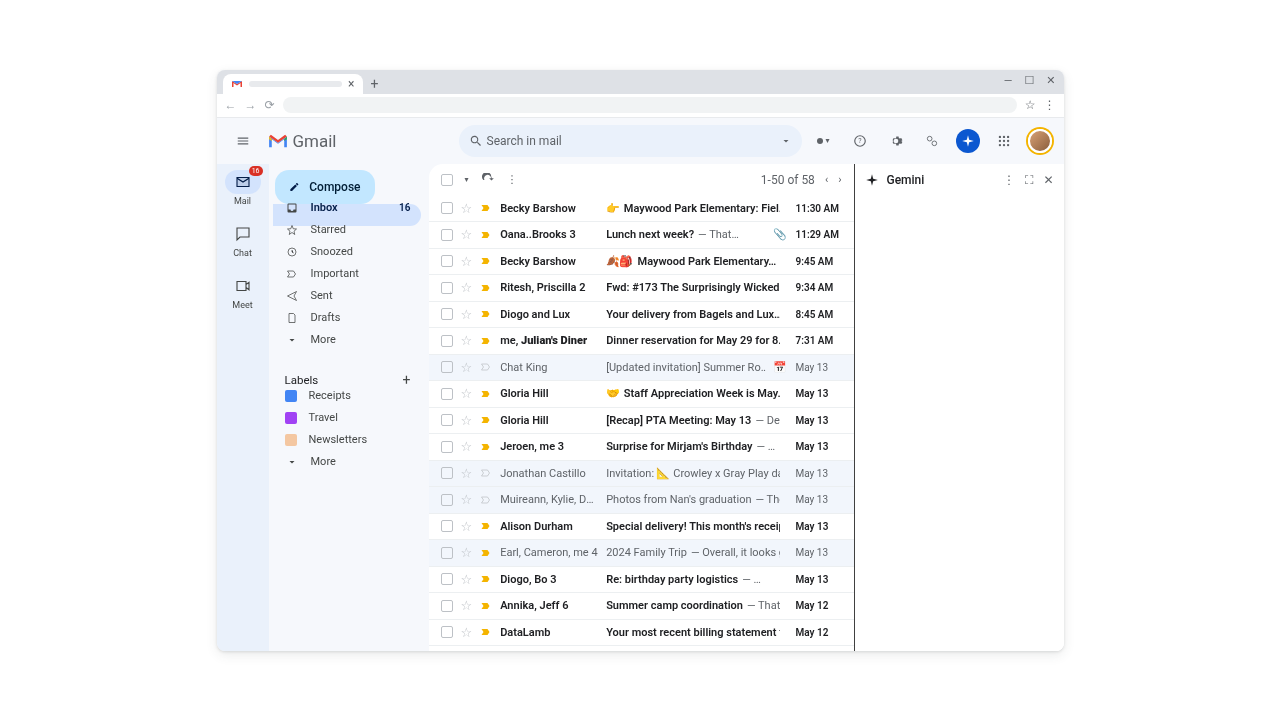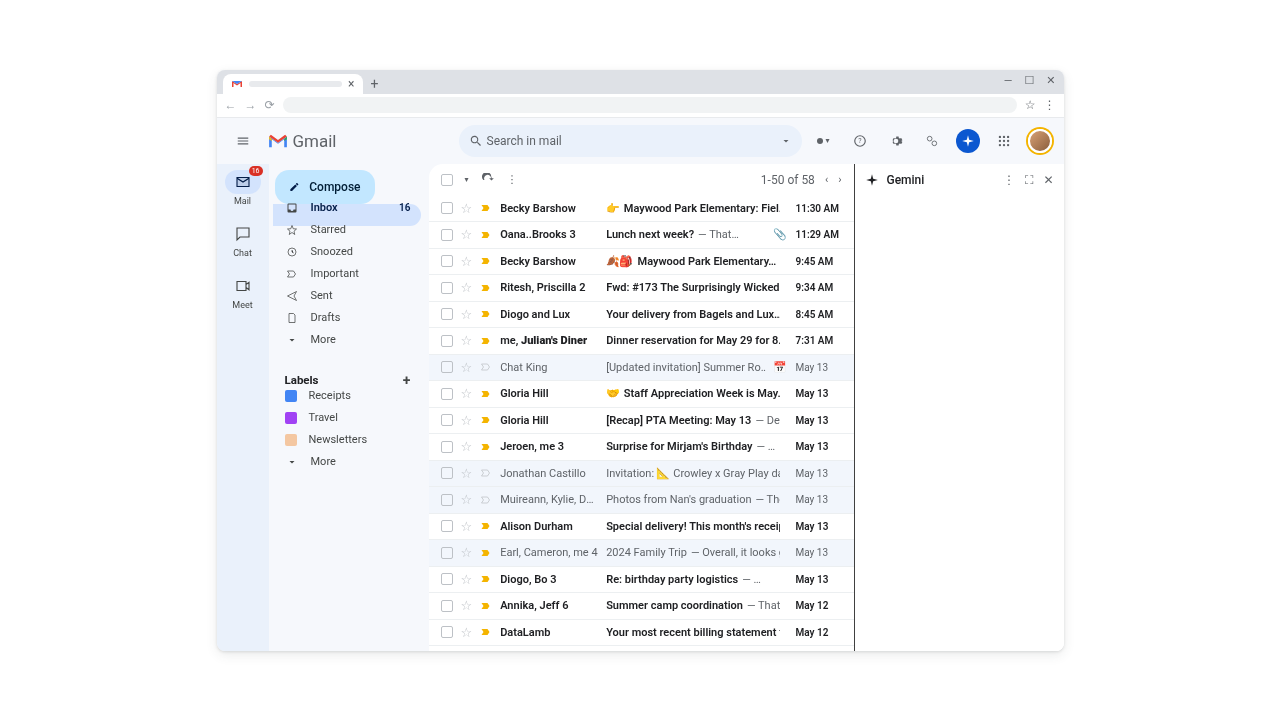--- a/index.html
+++ b/index.html
@@ -43,21 +43,21 @@
 .badge { position: absolute; top: 0; right: 6px; background: #d93025; color: #fff; font-size: 7px; border-radius: 6px; padding: 0 3px; line-height: 10px; }
 
 
 .sidebar { width: 160px; padding: 6px 8px 6px 4px; display: flex; flex-direction: column; overflow-y: auto; }
 .compose { background: #c2e7ff; color: #001d35; border-radius: 14px; padding: 10px 14px; font-size: 12px; font-weight: 500; display: flex; align-items: center; gap: 10px; cursor: pointer; width: 100px; margin-left: 2px; }
 .nav-list { display: flex; flex-direction: column; }
 .nav-item { height: 22px; border-radius: 0 11px 11px 0; display: flex; align-items: center; padding: 0 10px 14px 12px; font-size: 11px; color: #444746; gap: 12px; cursor: pointer; }
 .nav-item .nicon { width: 14px; height: 14px; flex-shrink: 0; display: flex; align-items: center; justify-content: center; color: #444746; }
 .nav-item.active { background: #d3e3fd; font-weight: 600; color: #041e49; }
 .nav-item .count { margin-left: auto; font-size: 10px; font-weight: 600; }
-.labels-hdr { display: flex; align-items: center; justify-content: space-between; padding: 0 10px 0 12px; font-size: 11.5px; font-weight: 700; color: #202124; margin-top: 14px; margin-bottom: 4px; }
+.labels-hdr { display: flex; align-items: center; justify-content: space-between; padding: 0 10px 0 12px; font-size: 11.5px; font-weight: 400; color: #202124; margin-top: 14px; margin-bottom: 4px; }
 .label-swatch { width: 12px; height: 12px; border-radius: 2px; }
 
 
 .center { flex: 1; display: flex; background: #fff; border-radius: 14px 0 0 0; overflow: hidden; }
 .maillist { flex: 1; display: flex; flex-direction: column; overflow: hidden; }
 .toolbar { height: 32px; display: flex; align-items: center; padding: 0 12px; gap: 12px; font-size: 11px; color: #5f6368; }
 .toolbar .right { margin-left: auto; display: flex; align-items: center; gap: 10px; }
 .tbtn { cursor: pointer; }
 .paginate { font-size: 12px; margin-left: 27px; }
 .rows { flex: 1; overflow-y: auto; }

